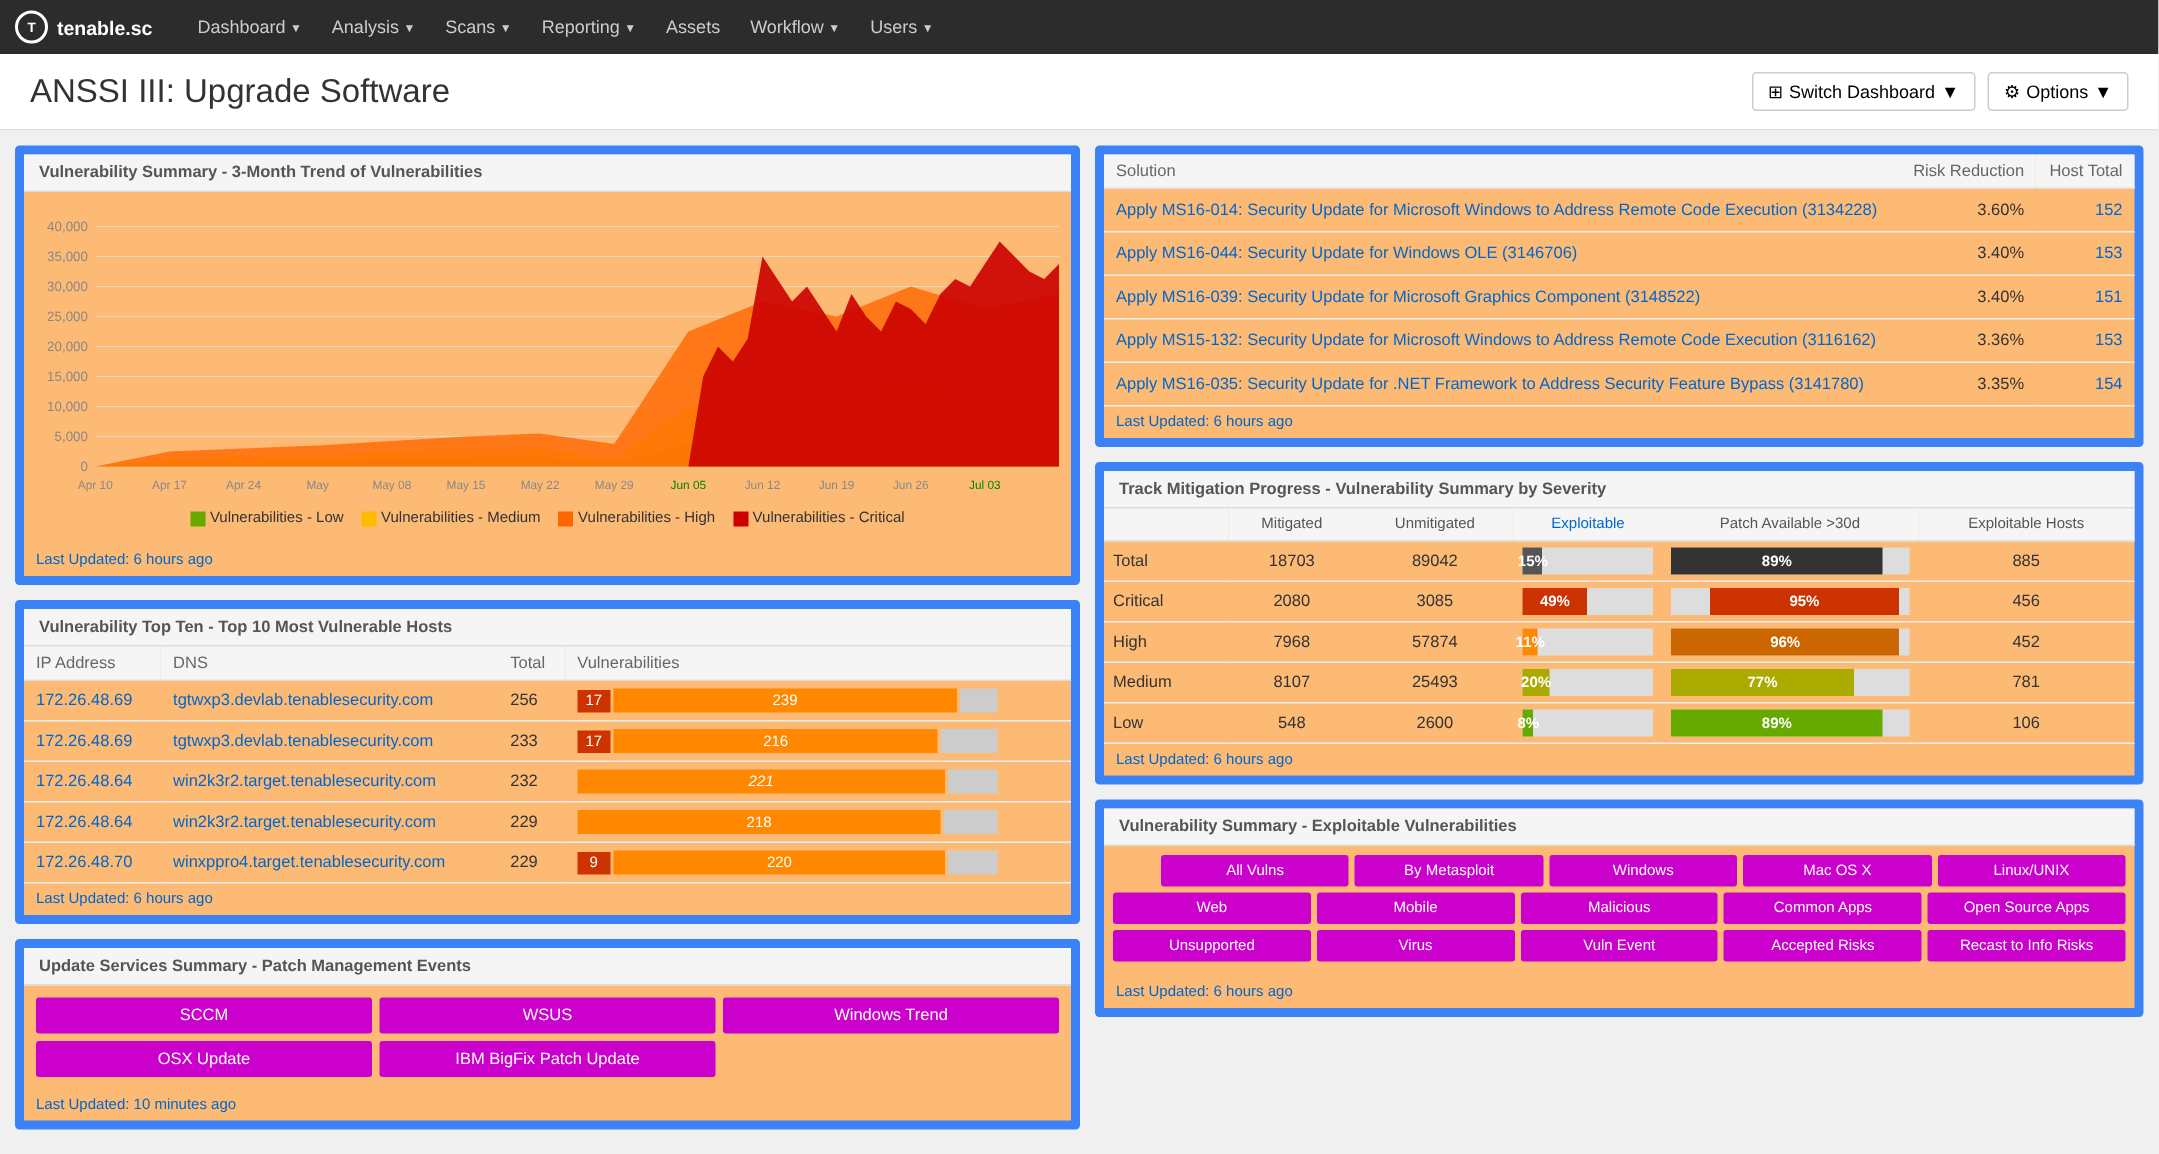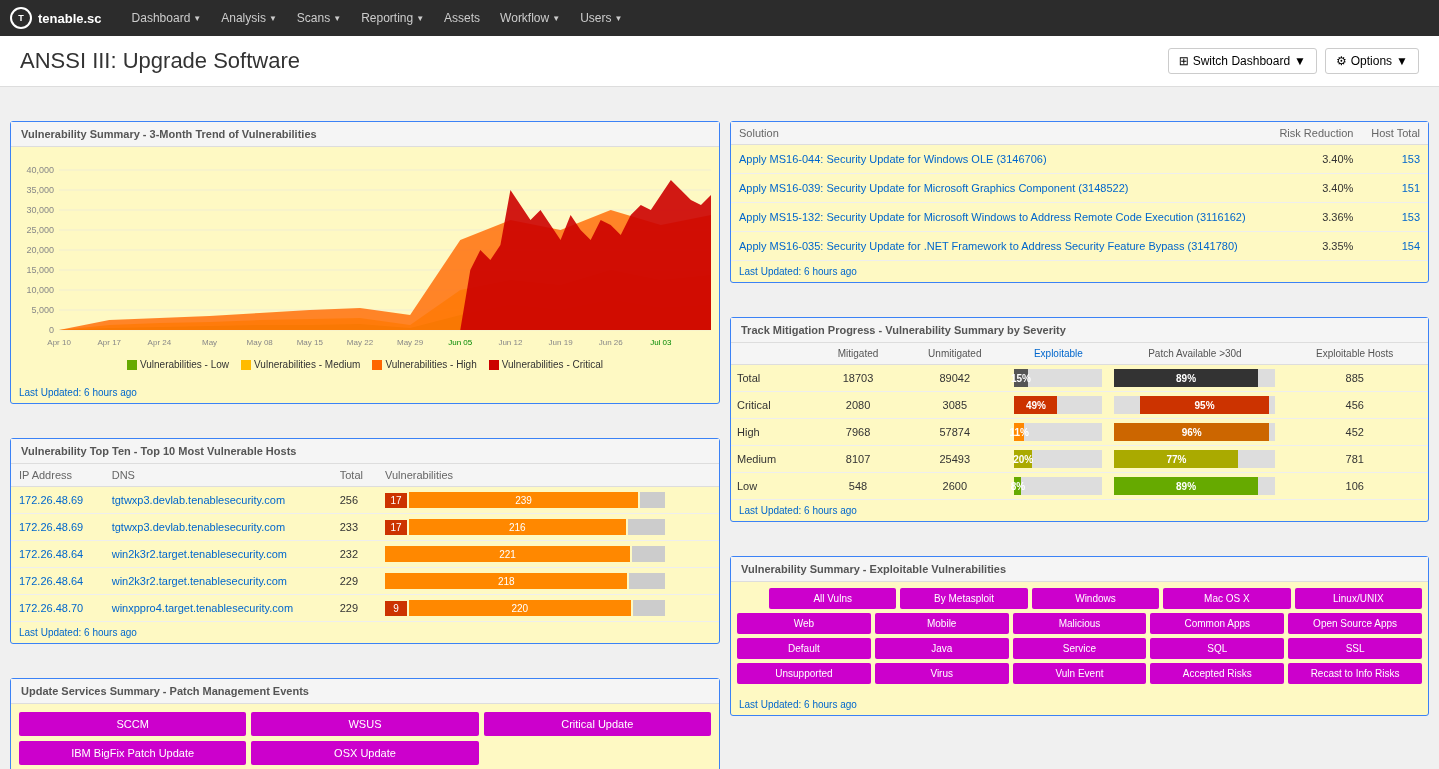--- a/index.html
+++ b/index.html
@@ -18,21 +18,21 @@
     .header-actions { display: flex; gap: 8px; }
     .btn-switch { background: #fff; border: 1px solid #ccc; padding: 5px 10px; font-size: 12px; cursor: pointer; border-radius: 3px; display: flex; align-items: center; gap: 4px; }
     .btn-options { background: #fff; border: 1px solid #ccc; padding: 5px 10px; font-size: 12px; cursor: pointer; border-radius: 3px; display: flex; align-items: center; gap: 4px; }
 
     
     .main-content { display: flex; gap: 10px; padding: 10px; }
     .left-col { flex: 0 0 710px; display: flex; flex-direction: column; gap: 10px; }
     .right-col { flex: 1; display: flex; flex-direction: column; gap: 10px; }
 
     
-    .panel { background: #fef9c3; border: 1px solid #3b82f6; border-radius: 3px; margin-top: 24px; }
+    .panel { background: #fdba74; border: 6px solid #3b82f6; border-radius: 3px; }
     .panel-header { background: #f5f5f5; border-bottom: 1px solid #ddd; padding: 6px 10px; font-size: 11px; color: #555; font-weight: bold; }
     .panel-body { padding: 8px; }
     .last-updated { font-size: 10px; color: #666; padding: 5px 8px; }
     .last-updated a { color: #0066cc; text-decoration: none; }
 
     
     .chart-area { height: 200px; position: relative; padding: 5px 0; }
     .chart-svg { width: 100%; height: 100%; }
     .chart-legend { display: flex; gap: 12px; justify-content: center; padding: 4px; font-size: 10px; }
     .legend-item { display: flex; align-items: center; gap: 3px; }
@@ -229,21 +229,21 @@
       </div>
     </td>
   </tr>
             <tr>
     <td style="color:#0066cc;cursor:pointer;">172.26.48.64</td>
     <td style="color:#0066cc;cursor:pointer;">win2k3r2.target.tenablesecurity.com</td>
     <td>232</td>
     <td>
       <div style="display:flex;align-items:center;gap:2px;width:280px;">
 
-        <div style="background:#ff8800;color:#fff;font-size:10px;padding:2px;flex:88;text-align:center;height:16px;display:flex;align-items:center;justify-content:center;">221</div>
+        <div style="background:#ff8800;color:#fff;font-size:10px;padding:2px;flex:88;text-align:center;height:16px;display:flex;align-items:center;justify-content:center;font-style:italic;">221</div>
         <div style="background:#ccc;flex:12;height:16px;"></div>
       </div>
     </td>
   </tr>
             <tr>
     <td style="color:#0066cc;cursor:pointer;">172.26.48.64</td>
     <td style="color:#0066cc;cursor:pointer;">win2k3r2.target.tenablesecurity.com</td>
     <td>229</td>
     <td>
       <div style="display:flex;align-items:center;gap:2px;width:280px;">
@@ -270,43 +270,48 @@
       <div class="last-updated">
         <a>Last Updated: 6 hours ago</a>
       </div>
     </div>
 
     <div class="panel">
       <div class="panel-header">Update Services Summary - Patch Management Events</div>
       <div class="patch-grid" id="patch-buttons">
           <button class="patch-btn">SCCM</button>
           <button class="patch-btn">WSUS</button>
-          <button class="patch-btn">Critical Update</button>
+          <button class="patch-btn">Windows Trend</button>
+          <button class="patch-btn">OSX Update</button>
           <button class="patch-btn">IBM BigFix Patch Update</button>
-          <button class="patch-btn">OSX Update</button>
         </div>
       <div class="last-updated">
         <a>Last Updated: 10 minutes ago</a>
       </div>
     </div>
 
   </div>
 
   <div class="right-col">
 
     <div class="panel">
       <table class="risk-table">
         <thead>
           <tr>
             <th>Solution</th>
             <th class="right">Risk Reduction</th>
             <th class="right">Host Total</th>
           </tr>
         </thead>
         <tbody id="risk-rows">
+            <tr>
+    <td><a class="risk-link">Apply MS16-014: Security Update for Microsoft Windows to Address Remote Code Execution (3134228)</a></td>
+    <td class="right">3.60%</td>
+    <td class="right" style="color:#0066cc;">152</td>
+  </tr>
             <tr>
     <td><a class="risk-link">Apply MS16-044: Security Update for Windows OLE (3146706)</a></td>
     <td class="right">3.40%</td>
     <td class="right" style="color:#0066cc;">153</td>
   </tr>
             <tr>
     <td><a class="risk-link">Apply MS16-039: Security Update for Microsoft Graphics Component (3148522)</a></td>
     <td class="right">3.40%</td>
     <td class="right" style="color:#0066cc;">151</td>
   </tr>
@@ -439,27 +444,20 @@
             <button class="exploit-btn">Linux/UNIX</button>
           </div>
           <div style="display: grid; grid-template-columns: repeat(5, 1fr); gap: 4px; margin-bottom: 4px;">
             <button class="exploit-btn">Web</button>
             <button class="exploit-btn">Mobile</button>
             <button class="exploit-btn">Malicious</button>
             <button class="exploit-btn">Common Apps</button>
             <button class="exploit-btn">Open Source Apps</button>
           </div>
           <div style="display: grid; grid-template-columns: repeat(5, 1fr); gap: 4px; margin-bottom: 4px;">
-            <button class="exploit-btn">Default</button>
-            <button class="exploit-btn">Java</button>
-            <button class="exploit-btn">Service</button>
-            <button class="exploit-btn">SQL</button>
-            <button class="exploit-btn">SSL</button>
-          </div>
-          <div style="display: grid; grid-template-columns: repeat(5, 1fr); gap: 4px; margin-bottom: 4px;">
             <button class="exploit-btn">Unsupported</button>
             <button class="exploit-btn">Virus</button>
             <button class="exploit-btn">Vuln Event</button>
             <button class="exploit-btn">Accepted Risks</button>
             <button class="exploit-btn">Recast to Info Risks</button>
           </div>
         </div>
       <div class="last-updated">
         <a>Last Updated: 6 hours ago</a>
       </div>

